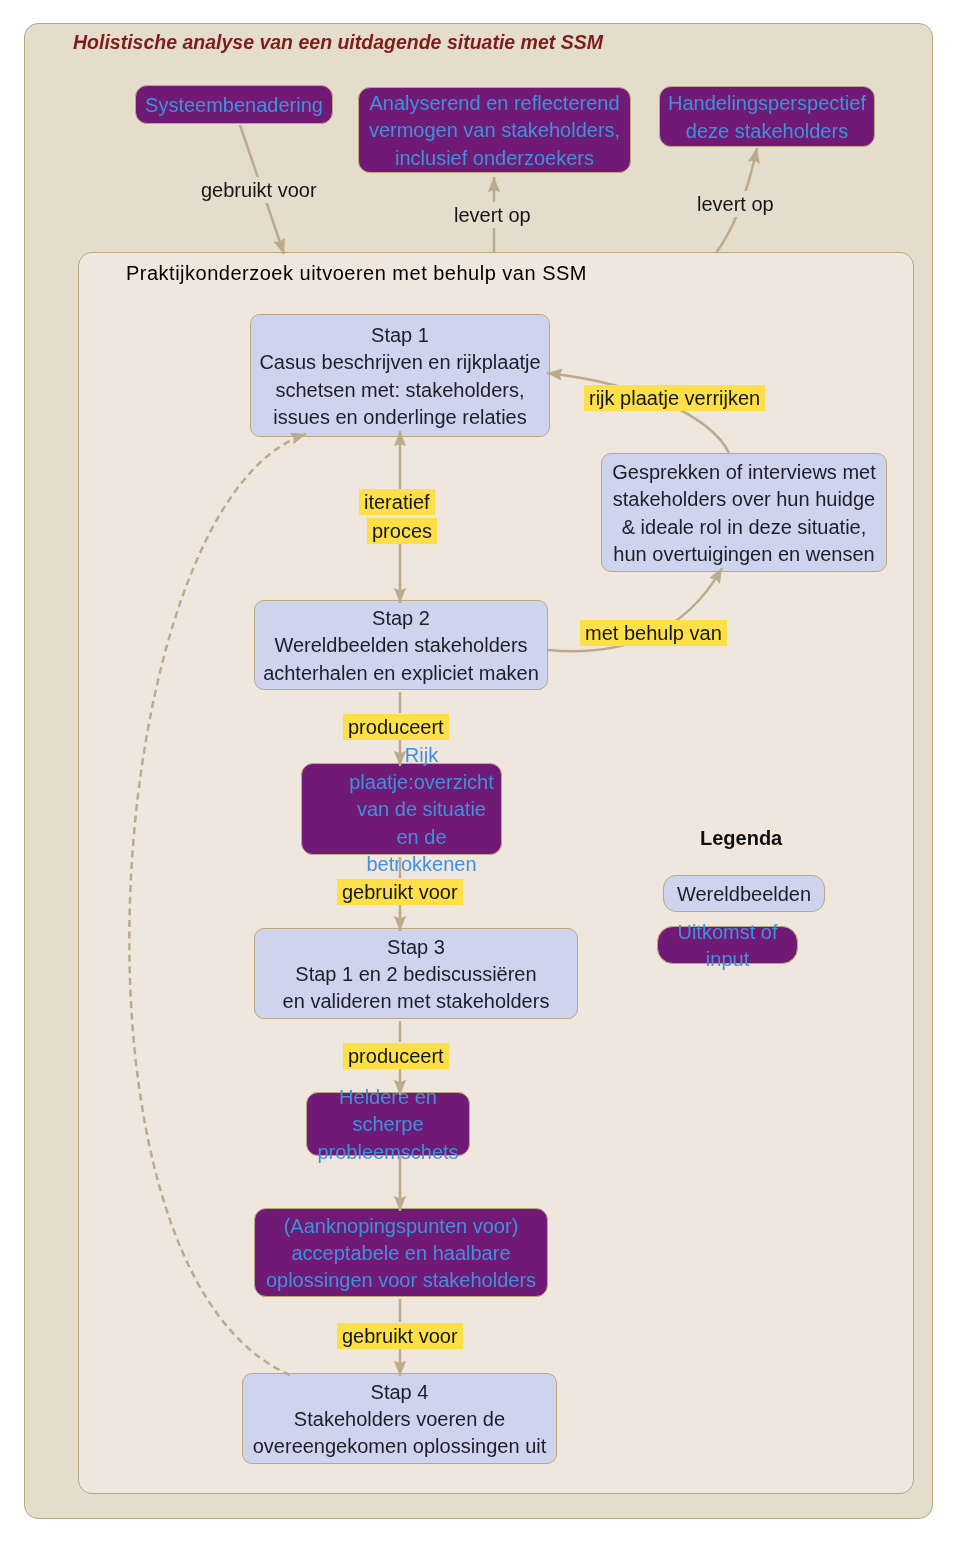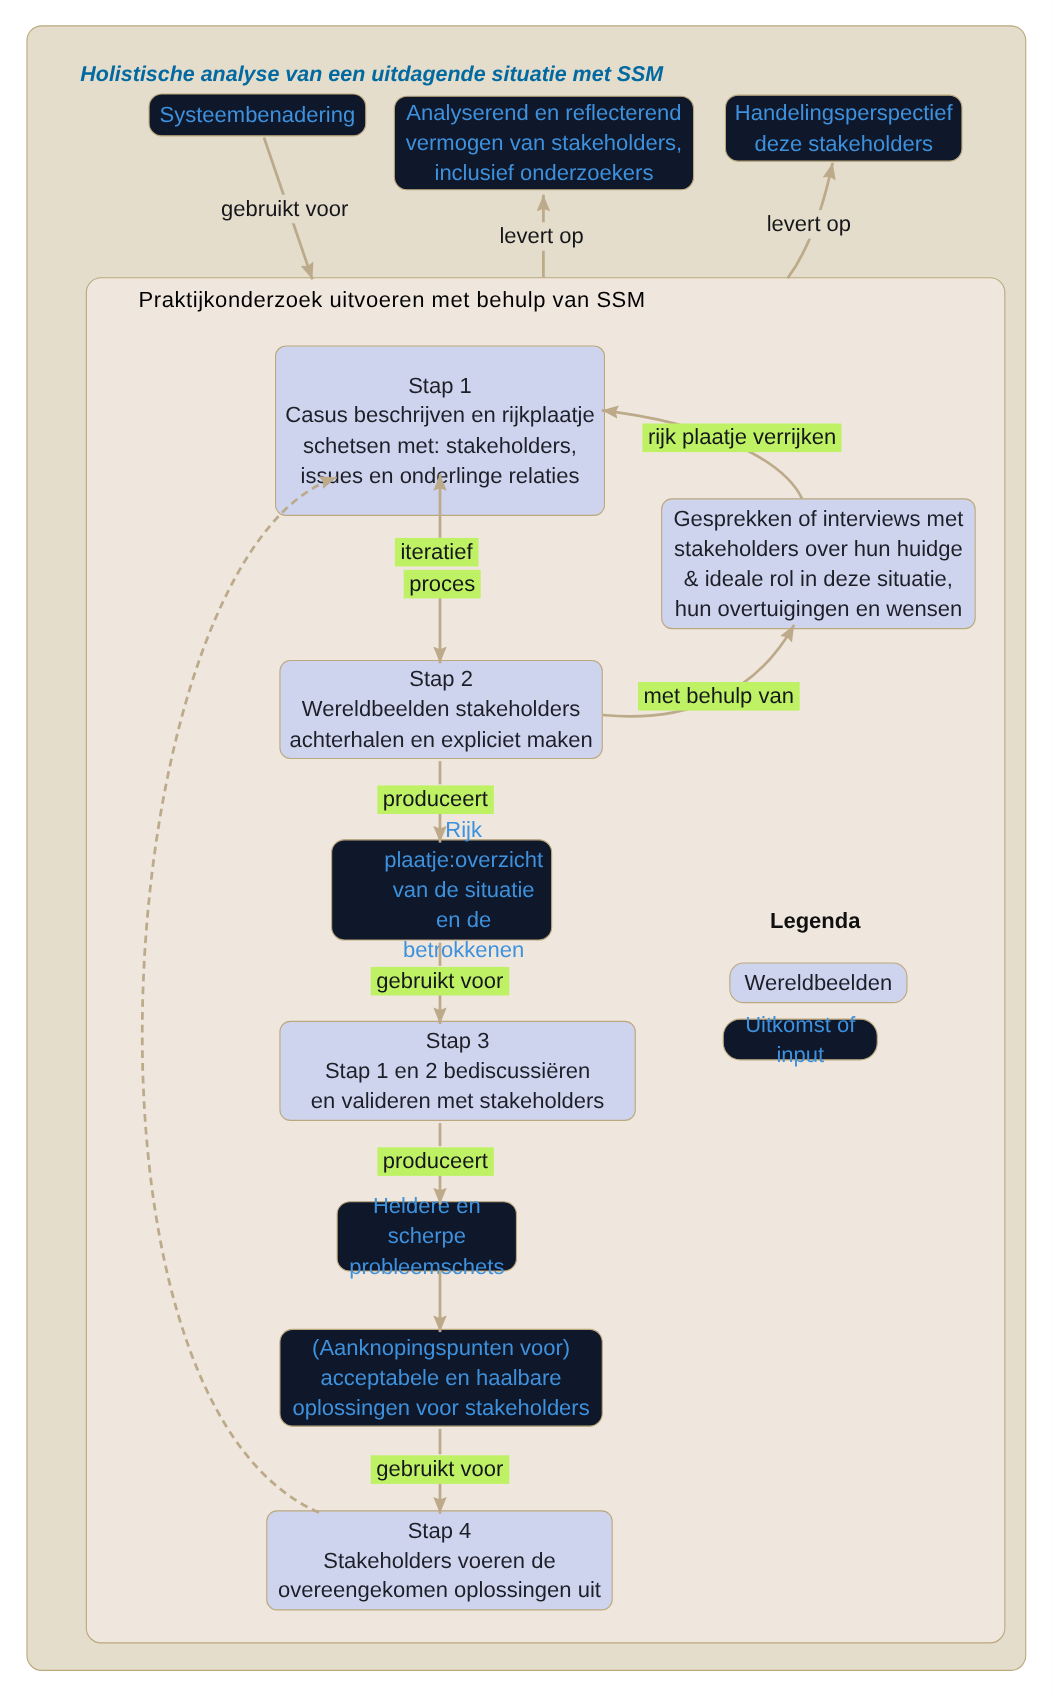--- a/index.html
+++ b/index.html
@@ -1,27 +1,27 @@
 <!DOCTYPE html>
 <html><head>
 <meta charset="utf-8">
 <style>
   html,body{margin:0;padding:0;background:#ffffff;}
   body{width:957px;height:1544px;position:relative;font-family:"Liberation Sans",sans-serif;-webkit-font-smoothing:antialiased;}
   #stage{position:absolute;left:0;top:0;width:957px;height:1544px;overflow:hidden;}
   .outer{position:absolute;left:24px;top:23px;width:909px;height:1496px;background:#e4ddcc;border:1.4px solid #bba87c;border-radius:14px;box-sizing:border-box;}
   .inner{position:absolute;left:78px;top:252px;width:836px;height:1242px;background:#efe7de;border:1.4px solid #bba87c;border-radius:14px;box-sizing:border-box;}
-  .title{position:absolute;left:73px;top:31px;font-size:19.5px;font-weight:bold;font-style:italic;color:#0369a1;margin-top:26px;}
+  .title{position:absolute;left:73px;top:31px;font-size:19.5px;font-weight:bold;font-style:italic;color:#7f1d1d;}
   .innertitle{position:absolute;z-index:8;left:126px;top:262px;font-size:20px;color:#000000;letter-spacing:0.5px;}
   .node{position:absolute;z-index:2;box-sizing:border-box;display:flex;flex-direction:column;align-items:center;justify-content:center;text-align:center;border:1.4px solid #bba87c;white-space:pre-line;line-height:1.355;font-size:20px;padding-top:2px;}
   .step{background:#cfd4ee;color:#1c1f28;border-radius:10px;}
-  .out{background:#0f172a;color:#3e91dd;border-radius:12px;}
+  .out{background:#701a75;color:#3e91dd;border-radius:12px;}
   .lbl{position:absolute;z-index:8;color:#15161a;white-space:nowrap;font-size:20px;line-height:1;padding:3px 5px;}
   .lbl.onouter{background:#e4ddcc;}
-  .lbl.oninner{background:#bef264;}
+  .lbl.oninner{background:#fde047;}
   .lgtitle{position:absolute;z-index:8;font-weight:bold;font-size:20px;color:#101010;}
   svg.edges{position:absolute;left:0;top:0;width:957px;height:1544px;overflow:visible;z-index:5;pointer-events:none;}
 </style>
 </head>
 <body>
 
 <div id="stage">
   <div class="outer"></div>
   <div class="title">Holistische analyse van een uitdagende situatie met SSM</div>
   <div class="inner"></div>
@@ -56,21 +56,21 @@
     </g>
   </svg>
 
   <div class="node out" style="left:135px;top:85px;width:198px;height:39px;"><span>Systeembenadering</span></div>
   <div class="node out" style="left:358px;top:87px;width:273px;height:86px;"><span>Analyserend en reflecterend
 vermogen van stakeholders,
 inclusief onderzoekers</span></div>
   <div class="node out" style="left:659px;top:86px;width:216px;height:61px;"><span>Handelingsperspectief
 deze stakeholders</span></div>
 
-  <div class="node step" style="left:250px;top:314px;width:300px;height:155px;"><span>Stap 1
+  <div class="node step" style="left:250px;top:314px;width:300px;height:123px;"><span>Stap 1
 Casus beschrijven en rijkplaatje
 schetsen met: stakeholders,
 issues en onderlinge relaties</span></div>
   <div class="node step" style="left:601px;top:453px;width:286px;height:119px;"><span>Gesprekken of interviews met
 stakeholders over hun huidge
 &amp; ideale rol in deze situatie,
 hun overtuigingen en wensen</span></div>
   <div class="node step" style="left:254px;top:600px;width:294px;height:90px;"><span>Stap 2
 Wereldbeelden stakeholders
 achterhalen en expliciet maken</span></div>

